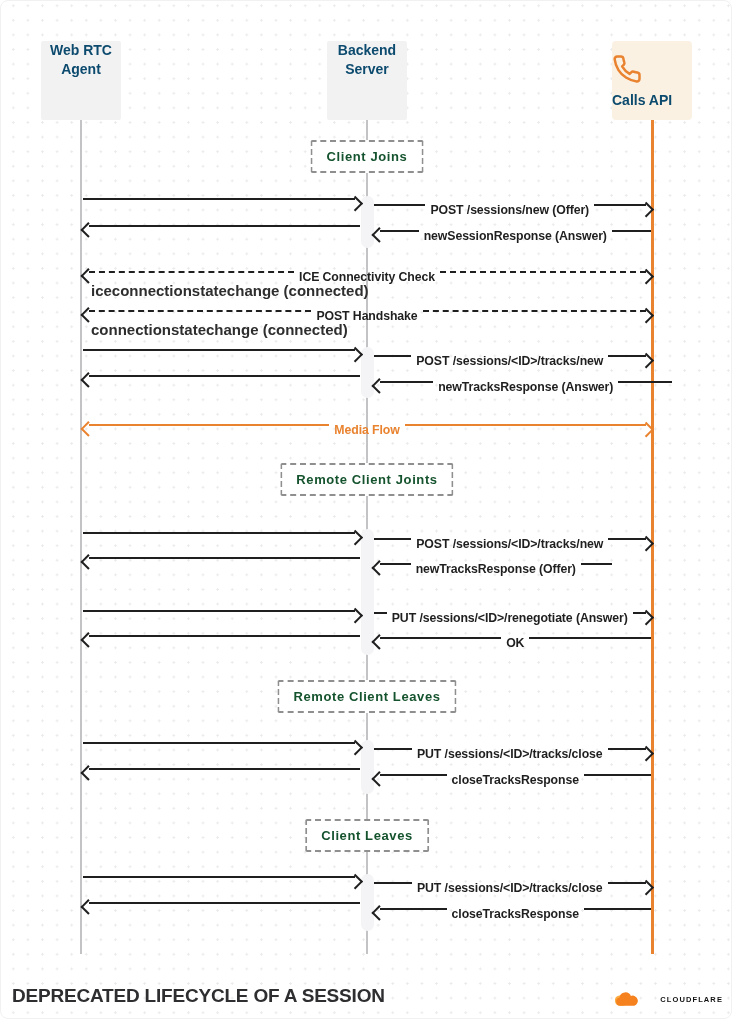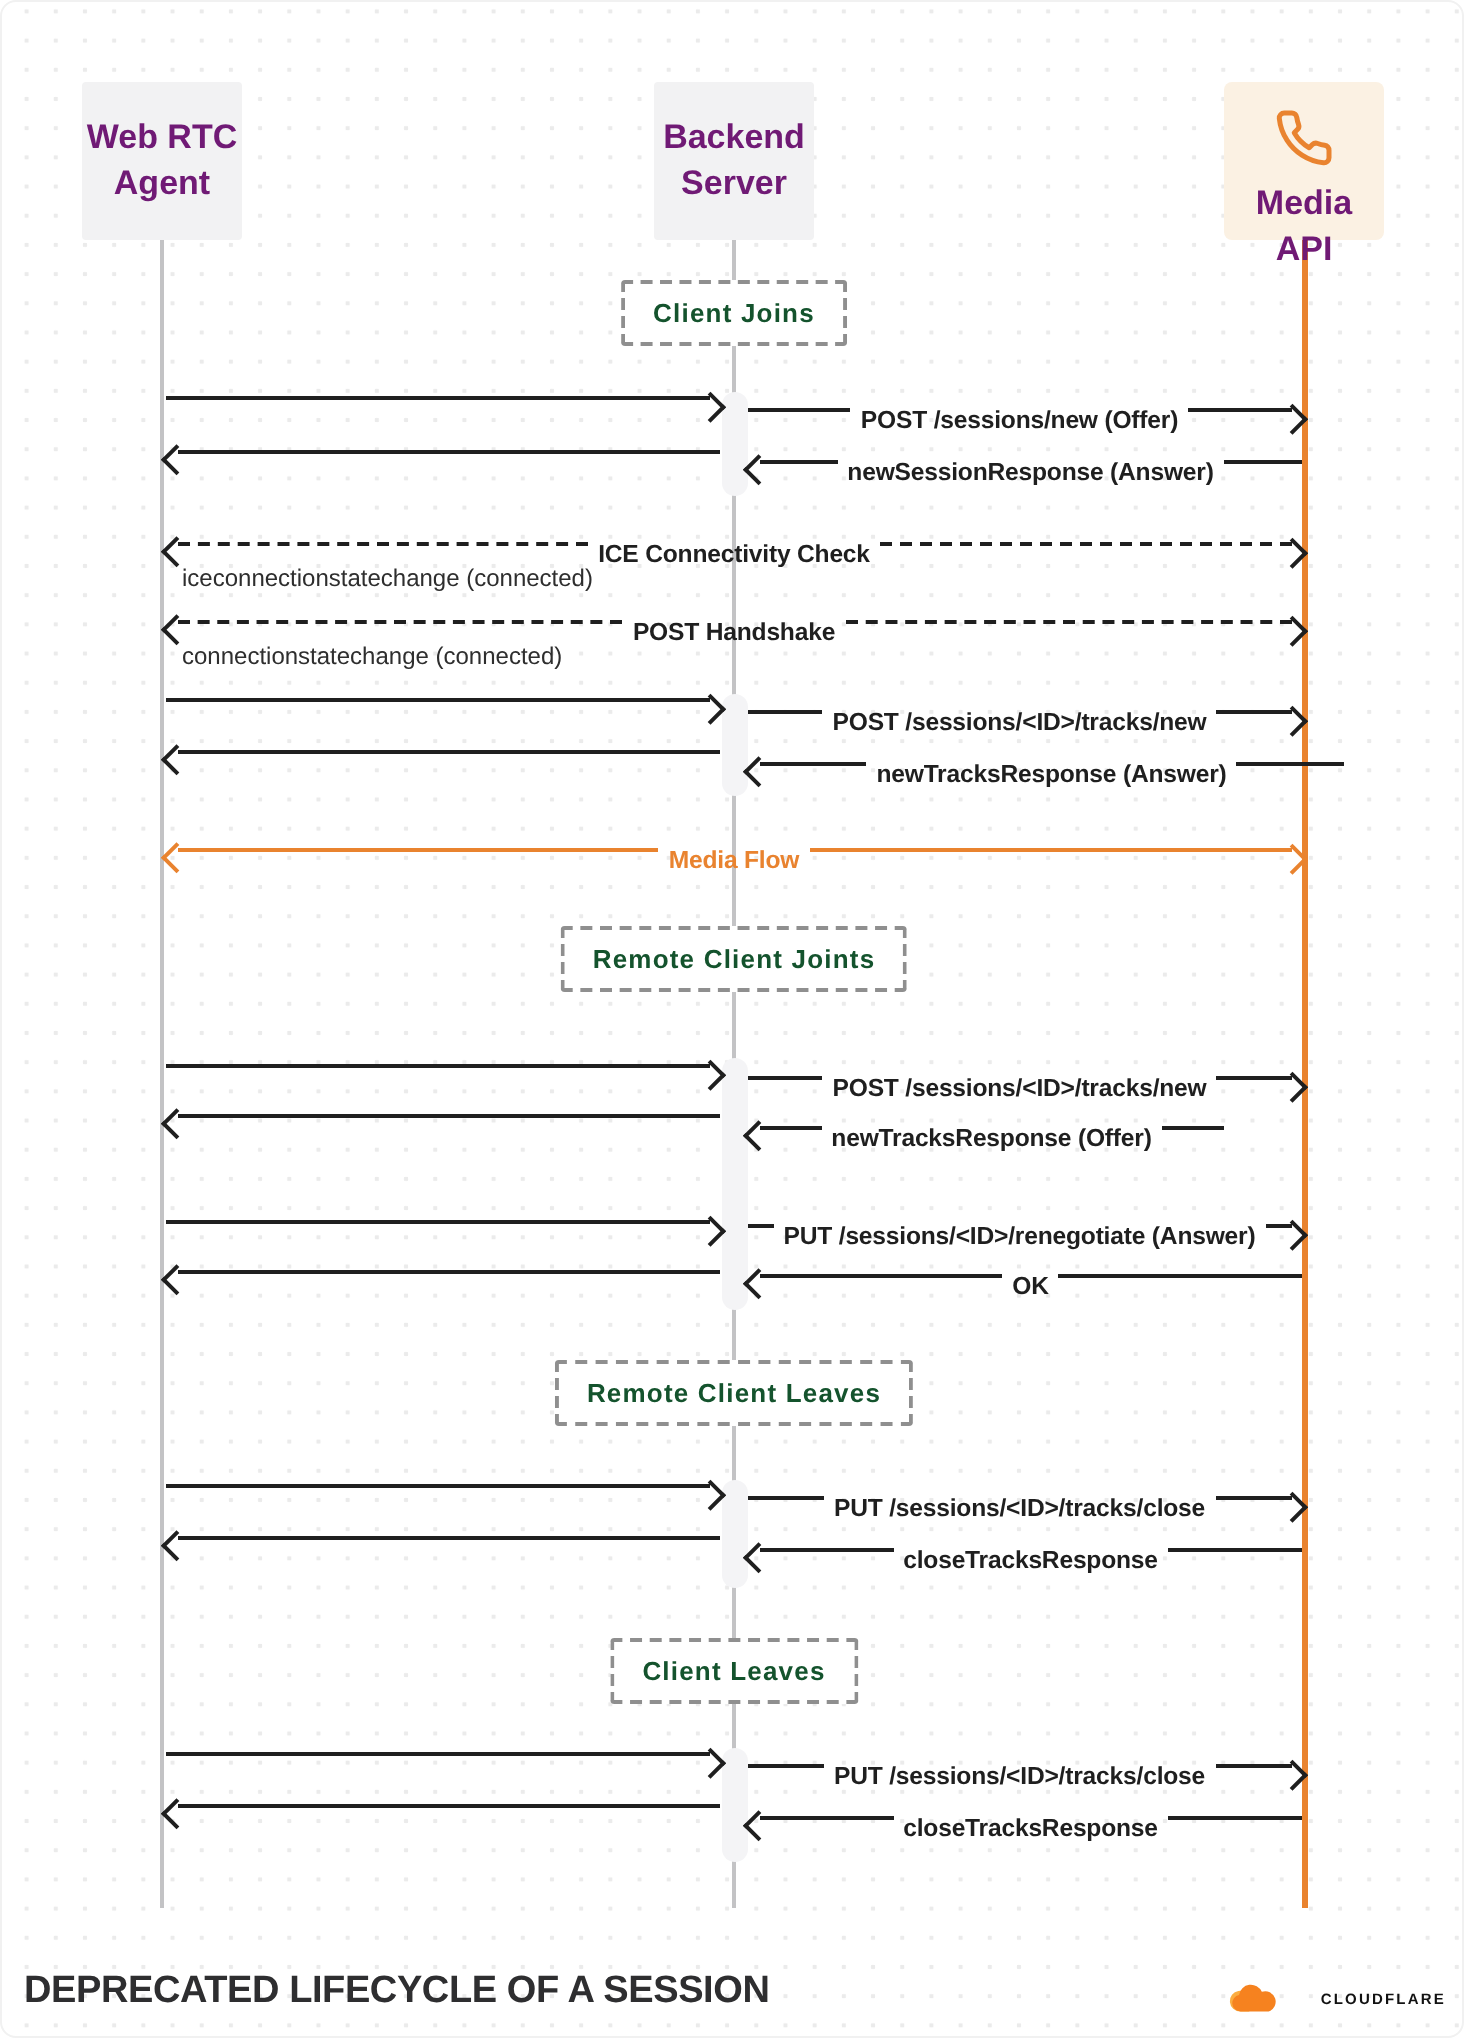--- a/index.html
+++ b/index.html
@@ -12,35 +12,35 @@
     font-family:"Liberation Sans",sans-serif;
   }
   
   .lifeline{position:absolute;top:119px;height:834px;width:2px;background:#c3c3c5;}
   .lifeline.orange{background:#e9832f;width:2.5px;}
   
   .bar{position:absolute;left:366px;width:13px;margin-left:-6.5px;background:#f4f4f6;border-radius:7px;}
   
   .actor{
     position:absolute;top:40px;width:80px;height:79px;background:#f2f2f3;border-radius:2px;
-    display:flex;align-items:center;justify-content:center;text-align:center;
-    font-weight:700;font-size:17px;line-height:1.35;color:#701a75;
+    display:flex;align-items:flex-start;justify-content:center;text-align:center;
+    font-weight:700;font-size:14px;line-height:1.35;color:#0c4a6e;
   }
   .actor.calls{background:#fbf1e3;border-radius:4px;flex-direction:column;justify-content:flex-start;padding-top:13px;box-sizing:border-box;gap:7px;}
   
   .msg{position:absolute;display:flex;align-items:flex-start;height:12px;margin-top:-6px;color:#1f1f1f;}
   .msg.orange{color:#e9832f;}
   .seg{flex:1;height:0;border-top:2.4px solid currentColor;}
   .msg.dashed .seg{border-top-style:dashed;}
   .lbl{flex:none;font-weight:700;font-size:12.3px;line-height:1;padding:0 5px;white-space:nowrap;letter-spacing:-0.1px;}
   .hd{flex:none;width:8.5px;height:8.5px;border-top:2.4px solid currentColor;border-right:2.4px solid currentColor;}
   .hd.r{transform:rotate(45deg);margin-left:-5px;}
   .hd.l{transform:rotate(-135deg);margin-right:-5px;}
   
-  .note{position:absolute;font-size:12px;color:#2e2e2e;white-space:nowrap;}
+  .note{position:absolute;font-size:15px;color:#2e2e2e;white-space:nowrap;font-weight:bold;}
   
   .phase{
     position:absolute;left:366px;transform:translateX(-50%);
     background:#fff;border:2px dashed #8f8f8f;border-radius:2px;
     padding:7px 14px;font-size:13px;font-weight:600;letter-spacing:0.6px;
     color:#14532d;white-space:nowrap;
   }
   
   .title{position:absolute;left:11px;top:984px;font-size:19px;font-weight:700;color:#2e2e30;letter-spacing:-0.2px;white-space:nowrap;}
   .brand{position:absolute;right:8px;top:991px;display:flex;align-items:center;gap:21px;}
@@ -66,21 +66,21 @@
   </div>
   <div class="actor" style="left:326px">
     <span>Backend Server</span>
   </div>
   <div class="actor calls" style="left:611px">
     <span style="line-height:0">
       <svg width="30" height="30" viewBox="0 0 24 24" fill="none" stroke="#e9832f" stroke-width="2" stroke-linecap="round" stroke-linejoin="round">
         <path d="M22 16.92v3a2 2 0 0 1-2.18 2 19.79 19.79 0 0 1-8.63-3.07 19.5 19.5 0 0 1-6-6 19.79 19.79 0 0 1-3.07-8.67A2 2 0 0 1 4.11 2h3a2 2 0 0 1 2 1.72 12.84 12.84 0 0 0 .7 2.81 2 2 0 0 1-.45 2.11L8.09 9.91a16 16 0 0 0 6 6l1.27-1.27a2 2 0 0 1 2.11-.45 12.84 12.84 0 0 0 2.81.7A2 2 0 0 1 22 16.92z"></path>
       </svg>
     </span>
-    <span>Media API</span>
+    <span>Calls API</span>
   </div>
 
   <div class="msg" style="left:82px;top:203px;width:277px">
       <i class="seg"></i>
       <i class="hd r"></i>
     </div>
   <div class="msg" style="left:373px;top:209px;width:277px">
       <i class="seg"></i>
       <b class="lbl">POST /sessions/new (Offer)</b>
       <i class="seg"></i>

